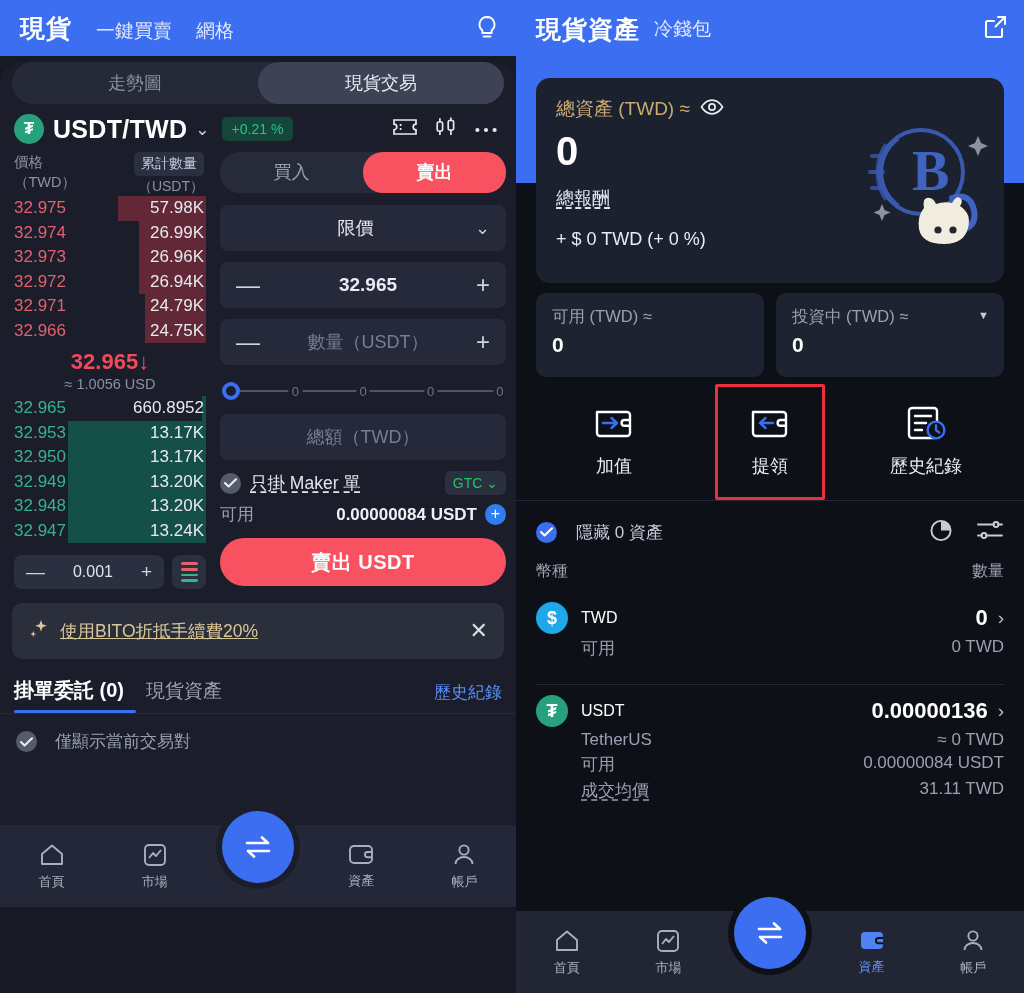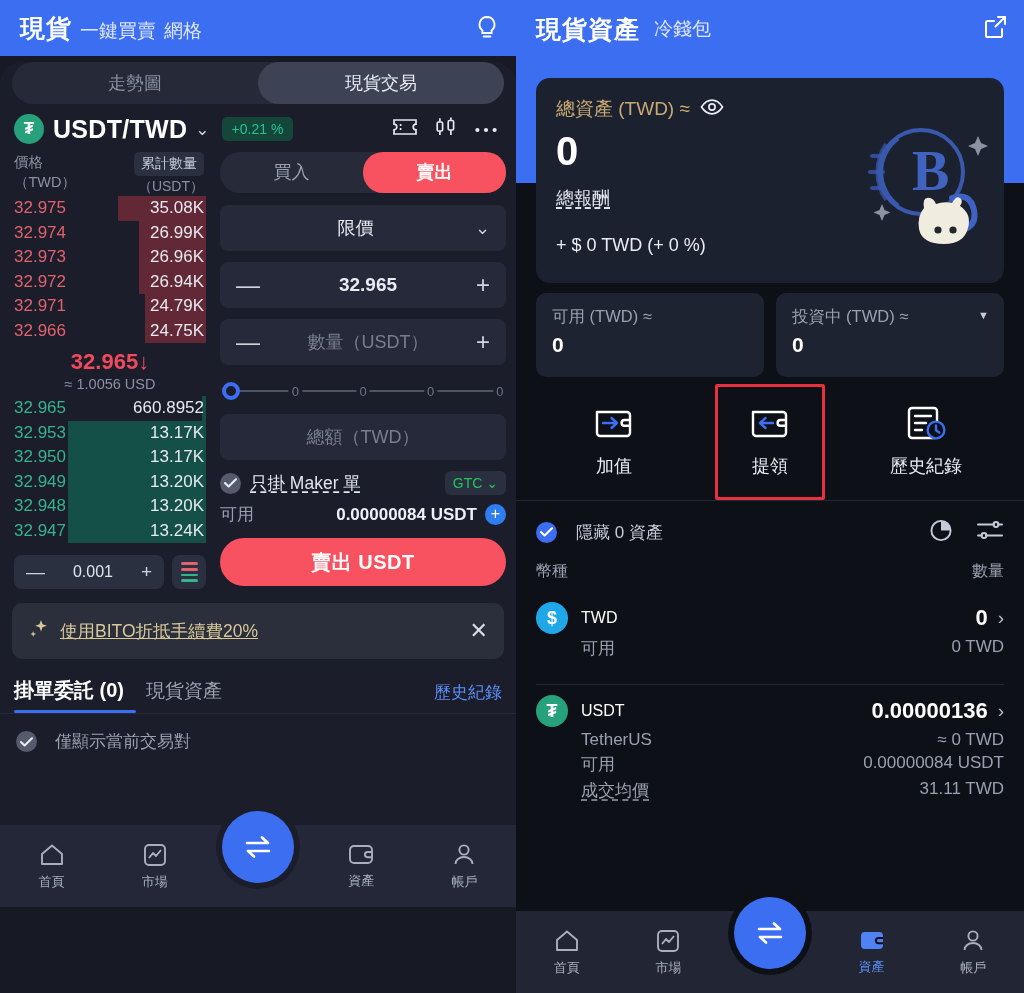--- a/index.html
+++ b/index.html
@@ -13,21 +13,21 @@
   .panel { position: relative; overflow: hidden; }
   .panel-left  { width: 516px; height: 993px; background: #171a24; }
   .panel-right { width: 508px; height: 993px; background: #0d1017; }
 
   
   .l-topbar {
     height: 56px; background: #3b6ef0;
     display: flex; align-items: center; padding: 0 16px 0 20px;
     position: relative;
   }
-  .l-topbar .tabs { display: flex; align-items: baseline; gap: 8px; }
+  .l-topbar .tabs { display: flex; align-items: baseline; gap: 24px; }
   .l-tab-main { color: #ffffff; font-size: 25px; font-weight: bold; letter-spacing: 1px; }
   .l-tab-sub  { color: #dfe7ff; font-size: 19px; }
   .bulb { margin-left: auto; width: 26px; height: 28px; }
 
   .l-body {
     background: #1b1e2a;
     border-radius: 22px 22px 0 0;
     margin-top: -8px;
     position: relative;
     height: 845px;
@@ -214,21 +214,21 @@
   .r-card {
     position: absolute; left: 20px; right: 20px; top: 20px; height: 205px;
     background: #1c2130; border-radius: 14px; padding: 18px 20px; overflow: hidden;
   }
   .r-card-lbl { color: #c9ab72; font-size: 19px; display: flex; align-items: center; gap: 10px; }
   .r-card-amt { color: #ffffff; font-size: 40px; font-weight: bold; margin-top: 8px; line-height: 1.05; }
   .r-card-rew {
     color: #dfe3ec; font-size: 18px; margin-top: 14px;
     text-decoration: underline; text-decoration-style: dashed; text-underline-offset: 4px;
   }
-  .r-card-val { color: #e9ecf3; font-size: 18px; margin-top: 25px; }
+  .r-card-val { color: #e9ecf3; font-size: 18px; margin-top: 19px; }
   .r-mascot { position: absolute; right: 8px; top: 34px; width: 170px; height: 150px; }
 
   .r-under { background: #0d1017; padding: 110px 20px 0 20px; }
   .r-two { display: flex; gap: 12px; }
   .r-mini {
     flex: 1; background: #1e2331; border-radius: 10px; height: 84px; padding: 13px 16px;
     position: relative;
   }
   .r-mini-lbl { color: #9aa0b1; font-size: 16.5px; }
   .r-mini-val { color: #ffffff; font-size: 21px; font-weight: bold; margin-top: 5px; }
@@ -340,21 +340,21 @@
             <div class="ob-head-r">
               <span class="ob-qty-sel">累計數量</span>
               <span class="ob-head-unit">（USDT）</span>
             </div>
           </div>
 
           <div id="ob-asks">
               <div class="ob-row ask">
                 <div class="ob-bar ask" style="width: 46%;"></div>
                 <span class="ob-price">32.975</span>
-                <span class="ob-amt">35.08K</span>
+                <span class="ob-amt">57.98K</span>
               </div>
               <div class="ob-row ask">
                 <div class="ob-bar ask" style="width: 35%;"></div>
                 <span class="ob-price">32.974</span>
                 <span class="ob-amt">26.99K</span>
               </div>
               <div class="ob-row ask">
                 <div class="ob-bar ask" style="width: 35%;"></div>
                 <span class="ob-price">32.973</span>
                 <span class="ob-amt">26.96K</span>

